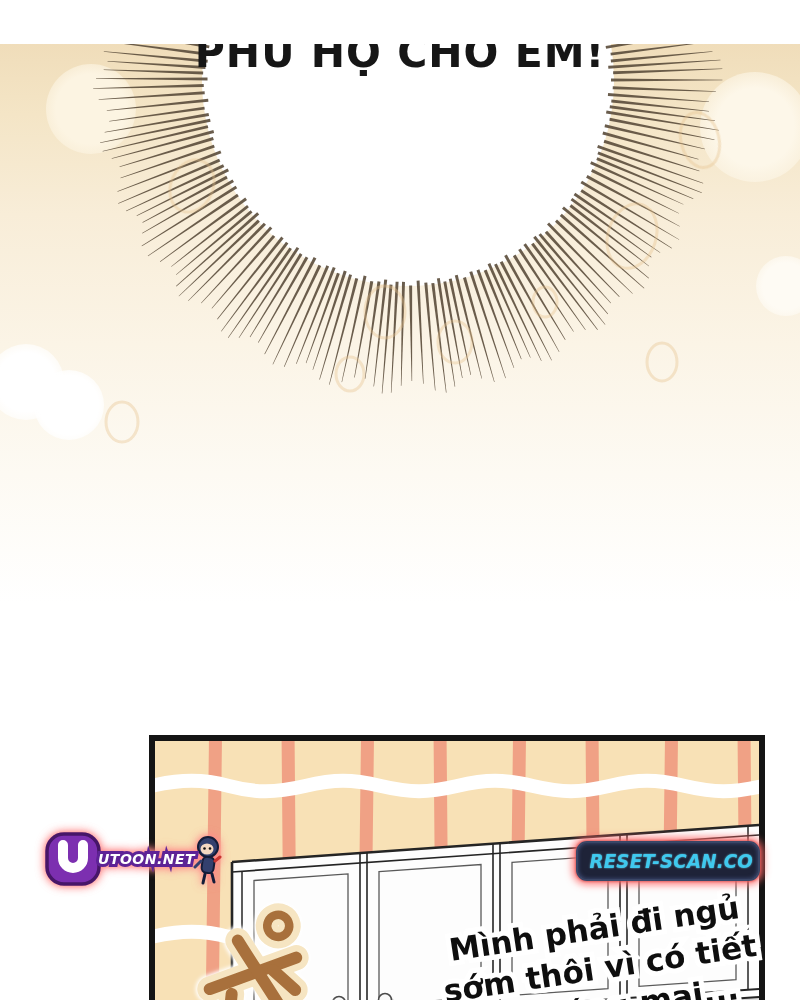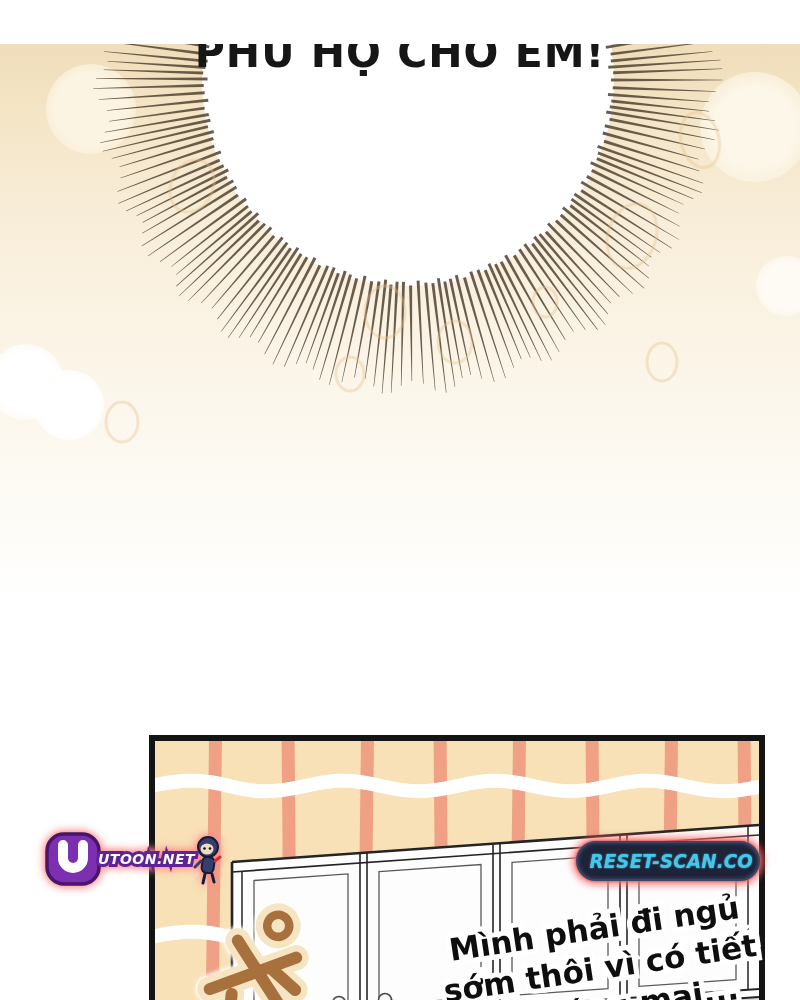--- a/index.html
+++ b/index.html
@@ -32,21 +32,21 @@
   .squiggle-row{margin-top:-4px;text-align:left;font-size:34px;line-height:30px;}
   .squiggle-row .s1{margin-left:36px;}
   .squiggle-row .s2{margin-left:110px;}
   
   .wm-left{position:absolute;left:44px;top:786px;display:flex;align-items:center;z-index:7;
     filter:drop-shadow(0 0 5px rgba(255,120,120,.85)) drop-shadow(0 0 2px rgba(255,160,160,.8));}
   .wm-left-text{position:relative;margin-left:-4px;font-style:italic;font-weight:900;font-size:14px;
     letter-spacing:.5px;white-space:nowrap;color:#fff;}
   .wm-left-text .halo{-webkit-text-stroke:6px #5E2396;text-shadow:0 0 3px #f7c;}
   .wm-right{position:absolute;left:576px;top:797px;width:184px;height:40px;z-index:7;
-    background:#1E2338;border:2px solid #3A4666;border-radius:20px;
+    background:#1E2338;border:2px solid #3A4666;border-radius:11px;
     box-shadow:0 0 7px 4px rgba(255,105,105,.8),0 0 2px 1px rgba(150,40,40,.7),inset 0 0 4px rgba(90,110,170,.6);
     display:flex;align-items:center;padding:0 5px;box-sizing:border-box;gap:3px;}
   .wm-right-text{font-style:italic;font-weight:900;font-size:19px;letter-spacing:.2px;color:#3FC9EE;
     white-space:nowrap;text-shadow:0 0 2px rgba(120,230,255,.8);transform:scaleX(.96);}
 </style>
 </head>
 <body>
 
 <div class="stage">
 

